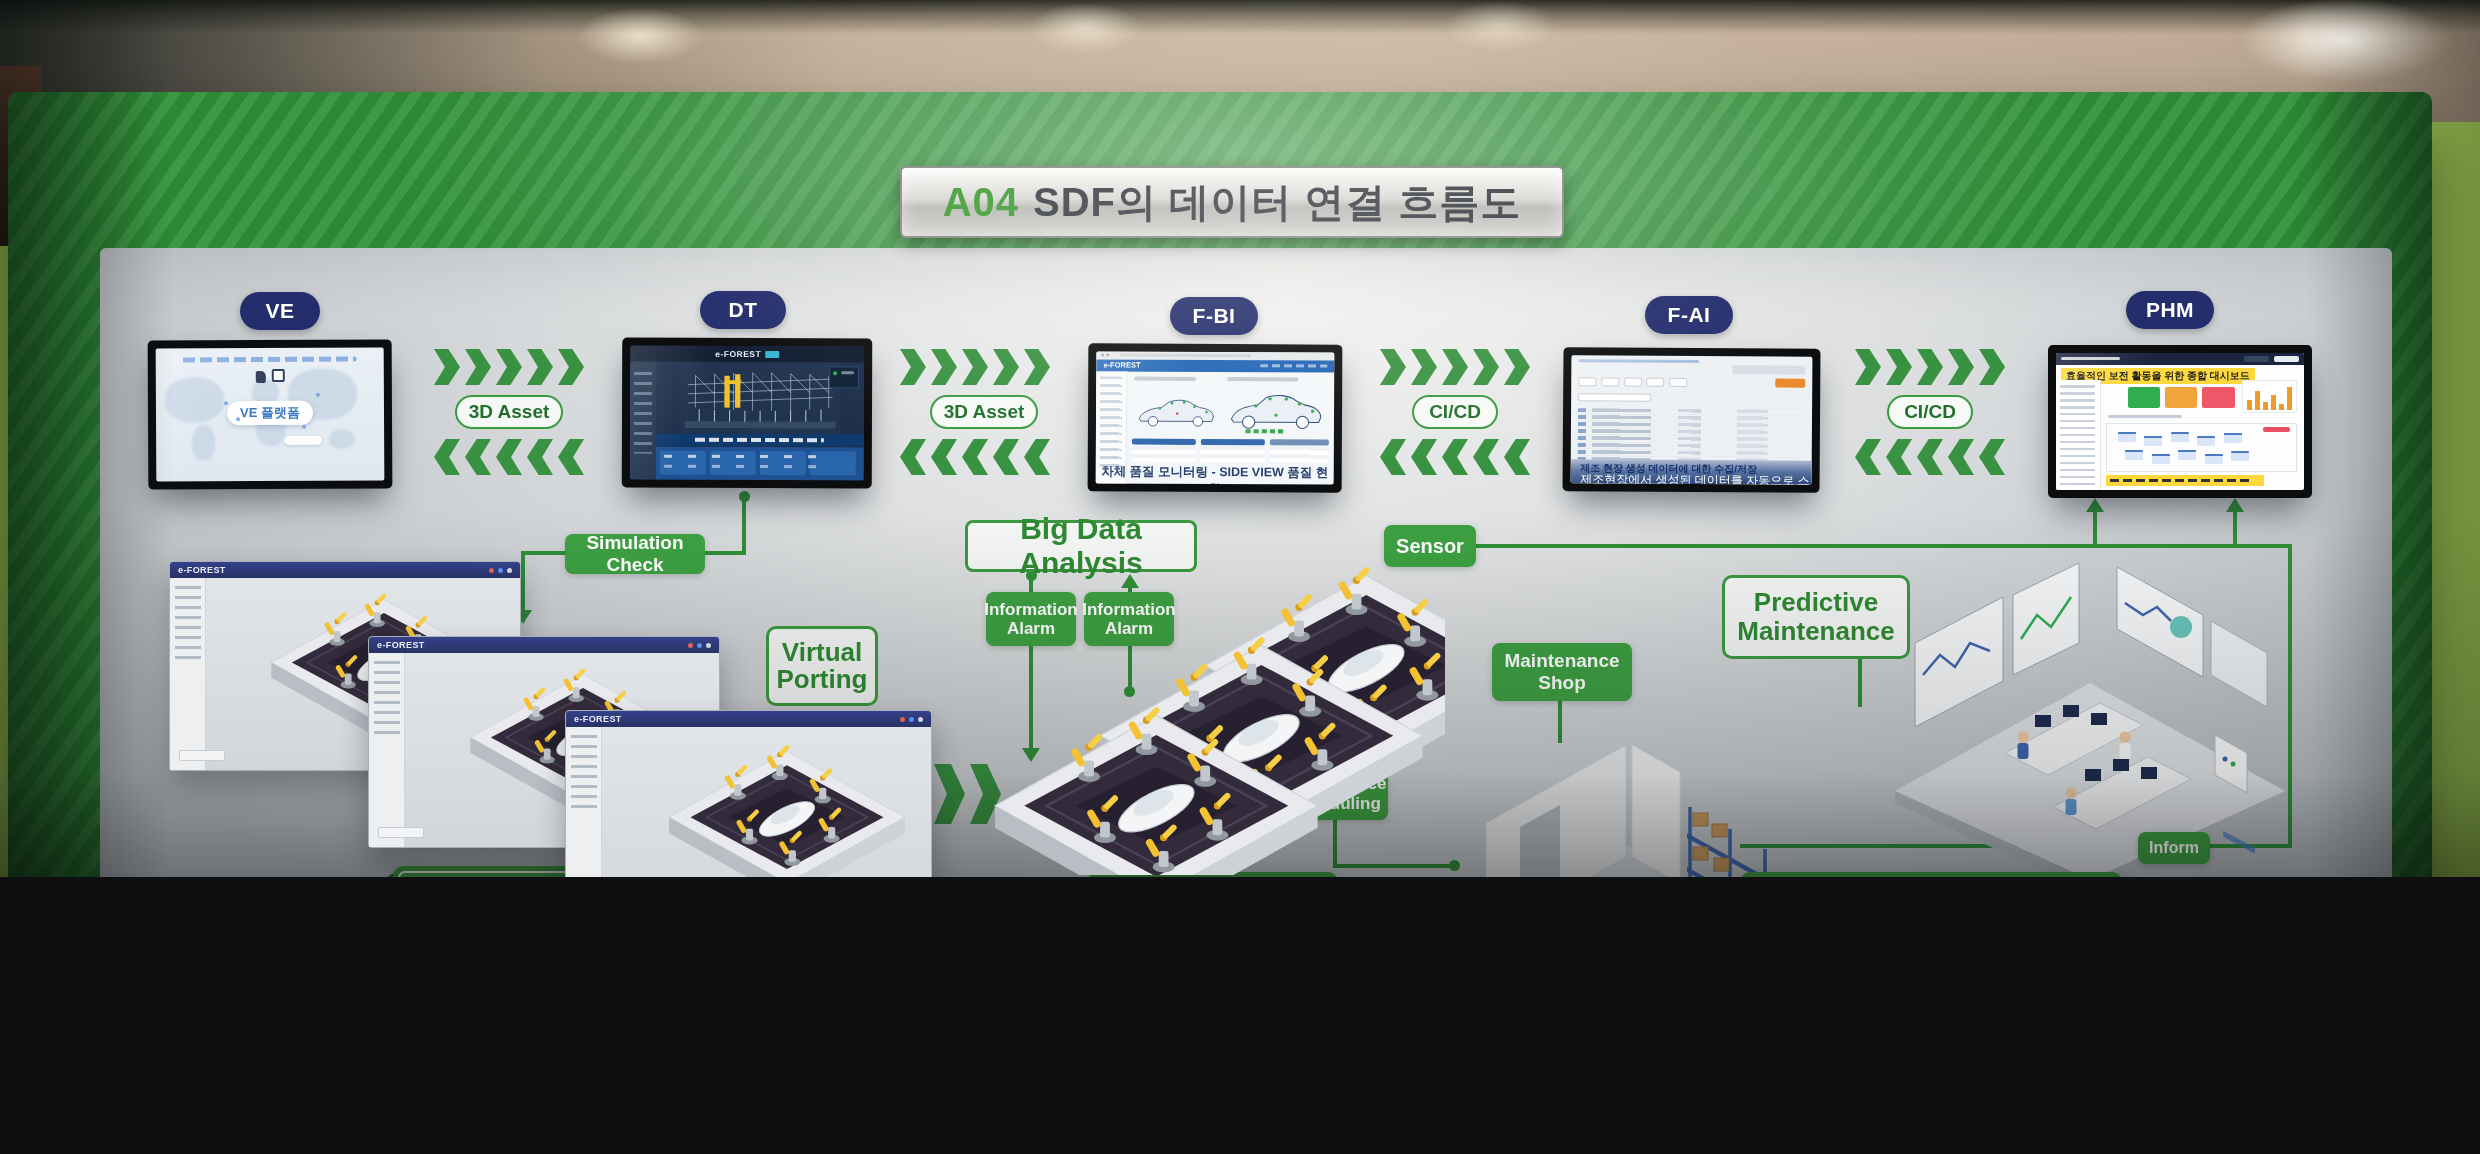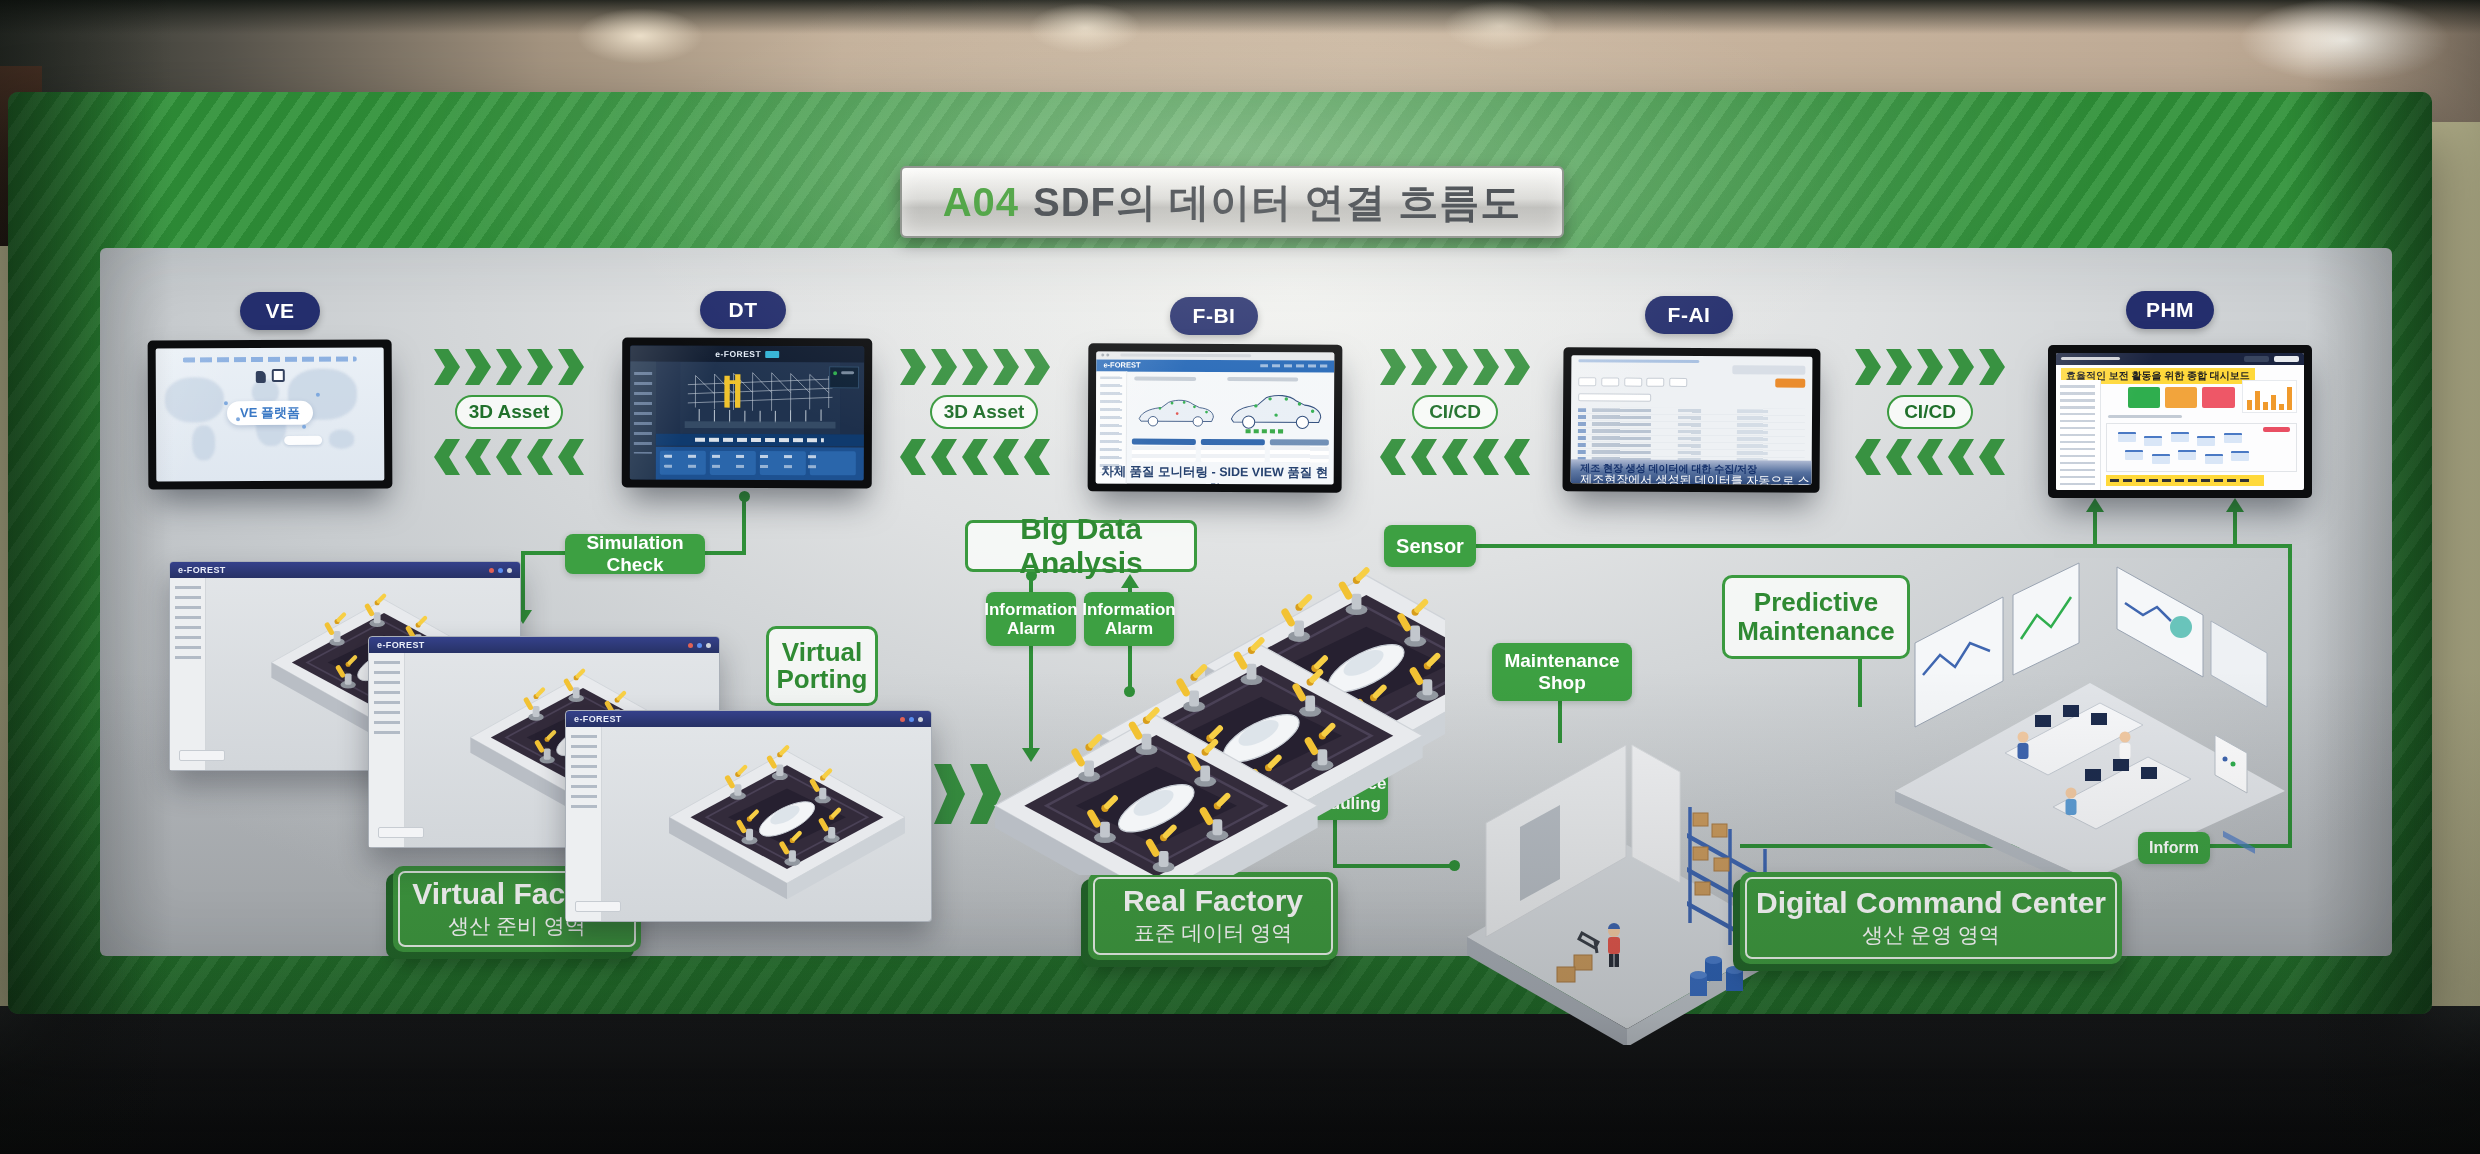--- a/index.html
+++ b/index.html
@@ -1,17 +1,17 @@
 <!DOCTYPE html>
 <html><head>
 <meta charset="utf-8">
 <style>
   html,body{margin:0;padding:0;background:#0e0f10;}
   *{box-sizing:border-box;font-family:"Liberation Sans","DejaVu Sans",sans-serif;}
-  .scene{position:relative;width:2480px;height:1154px;overflow:hidden;background:#fef9c3;}
+  .scene{position:relative;width:2480px;height:877px;overflow:hidden;background:#bef264;}
   
   .ceiling{position:absolute;left:0;top:0;width:2480px;height:122px;
     background:linear-gradient(93deg,#2b302a 0%,#55524a 9%,#a3937f 22%,#c4b19b 34%,#cbb8a2 55%,#c6b29c 72%,#bfab96 88%,#b09c87 100%);}
   .ceiling:before{content:"";position:absolute;inset:0;
     background:
       radial-gradient(90px 40px at 640px 36px,rgba(255,244,222,.75),transparent 70%),
       radial-gradient(80px 36px at 1085px 28px,rgba(255,246,226,.6),transparent 70%),
       radial-gradient(80px 36px at 1500px 26px,rgba(255,246,226,.5),transparent 70%),
       radial-gradient(150px 60px at 2345px 40px,rgba(255,252,244,.95),transparent 70%),
       linear-gradient(to bottom,rgba(14,19,15,.85) 0px,rgba(14,19,15,.45) 14px,transparent 34px);}

